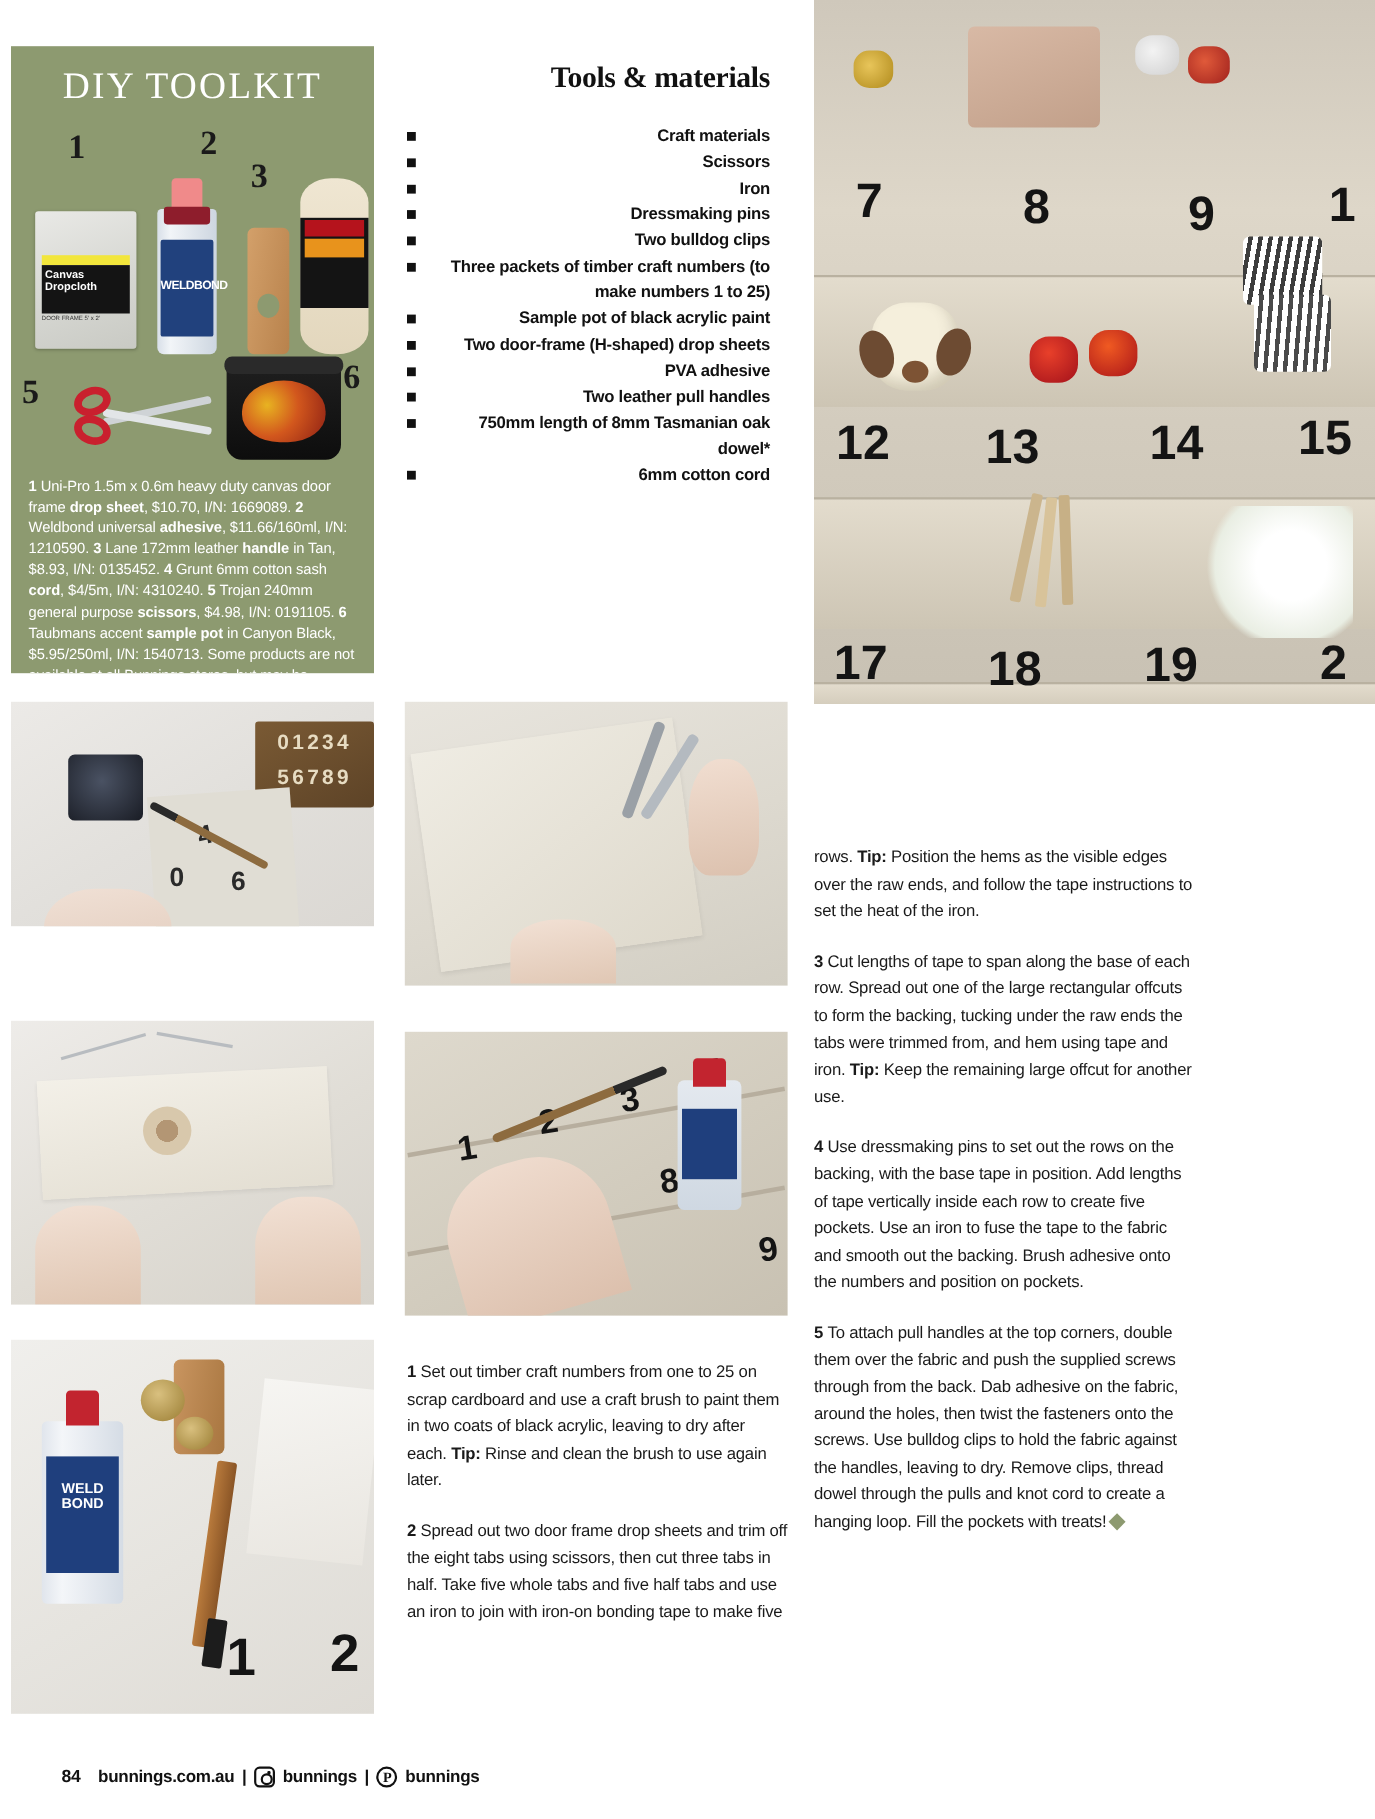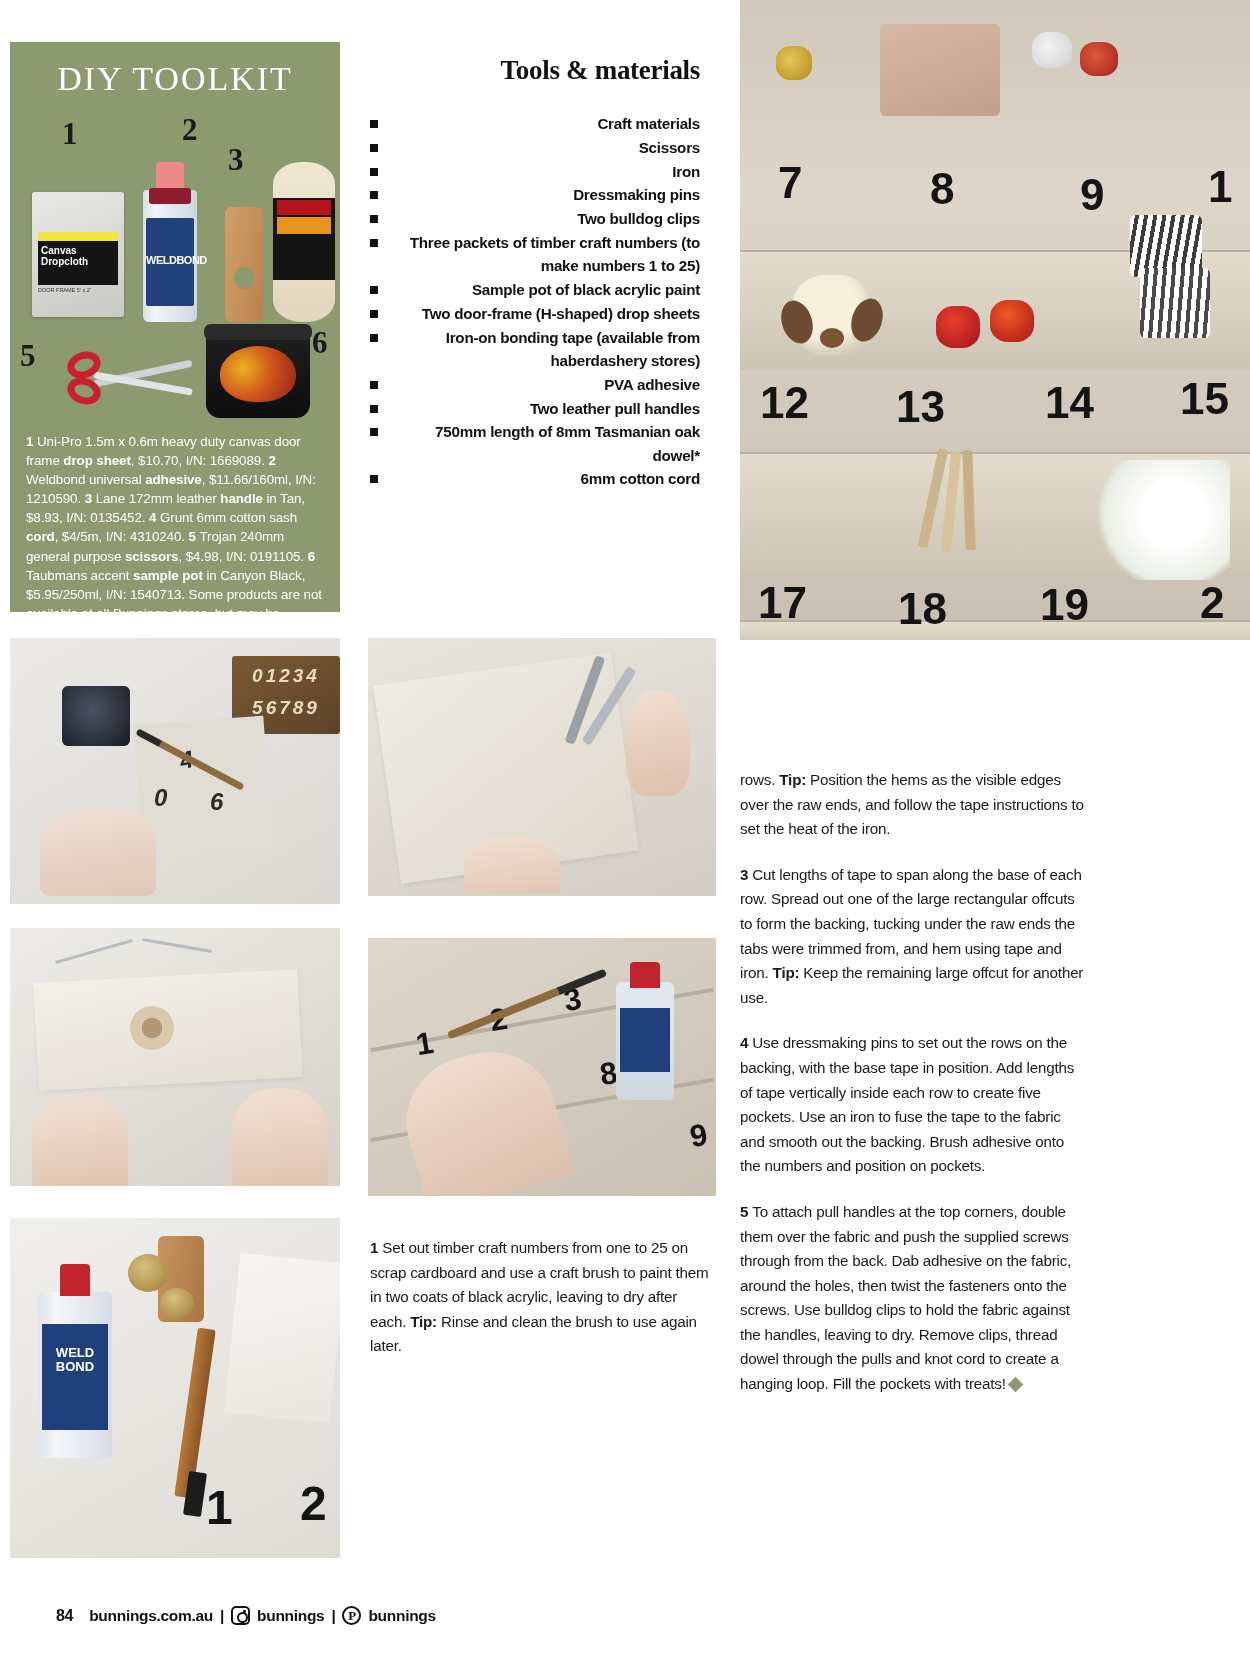--- a/index.html
+++ b/index.html
@@ -113,22 +113,22 @@
   .hero { left:740px; top:0px; width:510px; height:640px;
     background:linear-gradient(180deg,#cfc8bb 0%,#ded7c9 30%,#d3ccbe 60%,#c8c1b3 100%); }
   .hero .pocketrow { position:absolute; left:0; width:100%;
     background:linear-gradient(180deg,#e3dccd 0%,#cdc5b4 100%);
     border-top:2px solid #b9b1a0; }
   .hero .num { position:absolute; color:#141414; font-weight:800; font-size:44px;
     font-family:"Liberation Sans", sans-serif; }
   .hero .item { position:absolute; border-radius:40%; }
 
   
-  .p1 { left:10px; top:638px; width:330px; height:266px;
-    background:linear-gradient(150deg,#eceae7 0%,#e2e0dc 50%,#dbd8d3 100%);font-style:italic; }
+  .p1 { left:10px; top:638px; width:330px; height:204px;
+    background:linear-gradient(150deg,#eceae7 0%,#e2e0dc 50%,#dbd8d3 100%); }
   .p2 { left:368px; top:638px; width:348px; height:258px;
     background:linear-gradient(160deg,#e8e5de 0%,#ddd9cf 55%,#d2cec3 100%); }
   .p3 { left:10px; top:928px; width:330px; height:258px;
     background:linear-gradient(150deg,#eeece9 0%,#e0ddd6 55%,#d6d2ca 100%); }
   .p4 { left:368px; top:938px; width:348px; height:258px;
     background:linear-gradient(150deg,#ded9cd 0%,#d2ccbe 55%,#c8c1b2 100%); }
   .p5 { left:10px; top:1218px; width:330px; height:340px;
     background:linear-gradient(150deg,#f0efec 0%,#e6e4df 55%,#dedbd5 100%); }
 
   .pobj { position:absolute; }
@@ -216,21 +216,20 @@
     <h2>Tools &amp; materials</h2>
     <ul>
         <li><span class="bullet"></span><span>Craft materials</span></li>
         <li><span class="bullet"></span><span>Scissors</span></li>
         <li><span class="bullet"></span><span>Iron</span></li>
         <li><span class="bullet"></span><span>Dressmaking pins</span></li>
         <li><span class="bullet"></span><span>Two bulldog clips</span></li>
         <li><span class="bullet"></span><span>Three packets of timber craft numbers (to make numbers 1 to 25)</span></li>
         <li><span class="bullet"></span><span>Sample pot of black acrylic paint</span></li>
         <li><span class="bullet"></span><span>Two door-frame (H-shaped) drop sheets</span></li>
-        <li><span class="bullet"></span><span>Iron-on bonding tape (available from haberdashery stores)</span></li>
         <li><span class="bullet"></span><span>PVA adhesive</span></li>
         <li><span class="bullet"></span><span>Two leather pull handles</span></li>
         <li><span class="bullet"></span><span>750mm length of 8mm Tasmanian oak dowel*</span></li>
         <li><span class="bullet"></span><span>6mm cotton cord</span></li>
       </ul>
   </div>
 
   <div class="photo hero">
     <div class="pocketrow" style="top:250px; height:120px;"></div>
     <div class="pocketrow" style="top:452px; height:120px;"></div>
@@ -394,20 +393,21 @@
          border-radius:2px; transform:rotate(8deg);"></div>
     <div class="pobj" style="left:196px; top:262px; color:#141414; font-size:48px; font-weight:800;">1</div>
     <div class="pobj" style="left:290px; top:258px; color:#141414; font-size:48px; font-weight:800;">2</div>
     <div class="pobj" style="left:222px; top:40px; width:106px; height:160px; transform:rotate(6deg);
          background:linear-gradient(160deg,#f6f5f2,#e9e6e0);"></div>
 
   </div>
 
   <div class="col col-mid">
     <p><b>1 </b><span>Set out timber craft numbers from one to 25 on scrap cardboard and use a craft brush to paint them in two coats of black acrylic, leaving to dry after each. </span><b>Tip:</b><span> Rinse and clean the brush to use again later.</span></p>
+    <p><b>2 </b><span>Spread out two door frame drop sheets and trim off the eight tabs using scissors, then cut three tabs in half. Take five whole tabs and five half tabs and use an iron to join with iron-on bonding tape to make five</span></p>
   </div>
 
   <div class="col col-right">
     <p><span>rows. </span><b>Tip:</b><span> Position the hems as the visible edges over the raw ends, and follow the tape instructions to set the heat of the iron.</span></p>
     <p><b>3 </b><span>Cut lengths of tape to span along the base of each row. Spread out one of the large rectangular offcuts to form the backing, tucking under the raw ends the tabs were trimmed from, and hem using tape and iron. </span><b>Tip:</b><span> Keep the remaining large offcut for another use.</span></p>
     <p><b>4 </b><span>Use dressmaking pins to set out the rows on the backing, with the base tape in position. Add lengths of tape vertically inside each row to create five pockets. Use an iron to fuse the tape to the fabric and smooth out the backing. Brush adhesive onto the numbers and position on pockets.</span></p>
     <p><b>5 </b><span>To attach pull handles at the top corners, double them over the fabric and push the supplied screws through from the back. Dab adhesive on the fabric, around the holes, then twist the fasteners onto the screws. Use bulldog clips to hold the fabric against the handles, leaving to dry. Remove clips, thread dowel through the pulls and knot cord to create a hanging loop. Fill the pockets with treats!</span><span class="endmark"></span></p>
   </div>
 
   <div class="footer">

